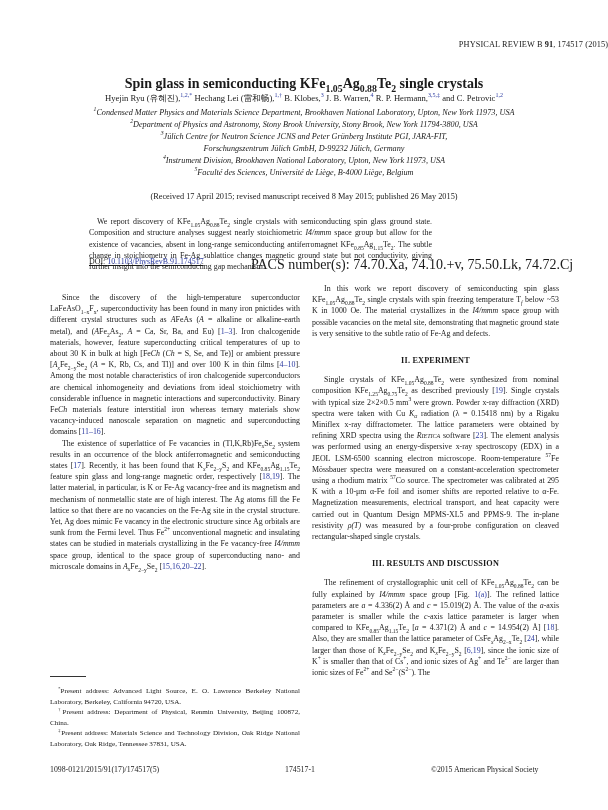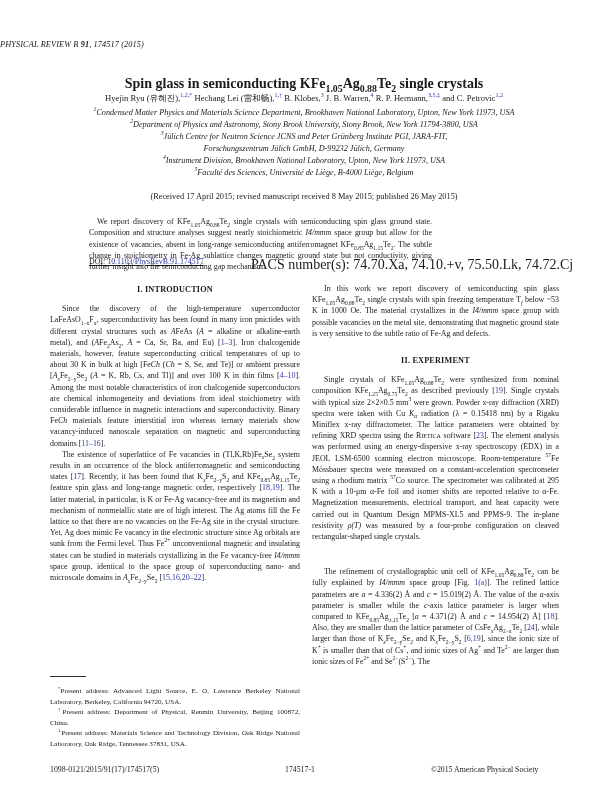--- a/index.html
+++ b/index.html
@@ -2,21 +2,21 @@
 <html><head>
 <meta charset="utf-8">
 <style>
   html, body { margin: 0; padding: 0; background: #ffffff; }
   body {
     width: 608px; height: 810px; position: relative; overflow: hidden;
     font-family: "Liberation Serif", "DejaVu Serif", serif;
     color: #1a1a1a;
   }
   .abs { position: absolute; }
-  .journal { top: 40px; left: 0; width: 608px; text-align: left; font-size: 8.3px; letter-spacing: 0.1px; font-style: italic; }
+  .journal { top: 40px; left: 0; width: 608px; text-align: right; font-size: 8.3px; letter-spacing: 0.1px; }
   .journal b { font-weight: bold; }
   .title { top: 76px; left: 0; width: 608px; text-align: center; font-size: 14px; font-weight: bold; }
   .authors { top: 93px; left: 0; width: 608px; text-align: center; font-size: 8.6px; }
   .aff { left: 0; width: 608px; text-align: center; font-size: 8.2px; font-style: italic; line-height: 11.4px; }
   .received { top: 192px; left: 0; width: 608px; text-align: center; font-size: 8.3px; }
   .abstract { top: 216px; left: 89px; width: 343px; font-size: 7.9px; line-height: 11.3px; text-align: justify; text-indent: 8px; }
   .doi { top: 257px; left: 89px; font-size: 7.9px; text-decoration: underline; }
   .pacs { top: 257px; left: 251px; font-size: 14px; }
   .link { color: #2b3aa0; }
   sup, sub { font-size: 70%; line-height: 0; }
@@ -24,21 +24,21 @@
   .col { font-size: 7.9px; line-height: 11.2px; text-align: justify; }
   .col-left { left: 50px; width: 250px; }
   .col-right { left: 312px; width: 247px; }
   .sec-head { text-align: center; font-weight: bold; font-size: 8.2px; letter-spacing: 0.2px; }
   .para { text-indent: 12px; margin: 0; }
   .rule { top: 676px; left: 50px; width: 36px; border-top: 0.8px solid #333; height: 0; }
   .fn { left: 50px; width: 250px; font-size: 7.1px; line-height: 10.5px; text-align: justify; }
   .fn p { margin: 0; text-indent: 8px; }
   .footer { top: 765px; font-size: 7.8px; }
   .ital { font-style: italic; margin-top: 8px; }
-  .sc { font-variant: small-caps; }
+  .sc { font-variant: small-caps; font-style: italic; }
 </style>
 </head>
 <body>
 
 <div class="abs journal"><span>PHYSICAL REVIEW B </span><b>91</b><span>, 174517 (2015)</span></div>
 
 <div class="abs title"><span>Spin glass in semiconducting KFe</span><sub>1.05</sub><span>Ag</span><sub>0.88</sub><span>Te</span><sub>2</sub><span> single crystals</span></div>
 
 <div class="abs authors">
   <span><span>Hyejin Ryu (유혜진),</span><sup class="ref">1,2,*</sup></span><span><span> Hechang Lei (雷和畅),</span><sup class="ref">1,†</sup></span><span><span> B. Klobes,</span><sup class="ref">3</sup></span><span><span> J. B. Warren,</span><sup class="ref">4</sup></span><span><span> R. P. Hermann,</span><sup class="ref">3,5,‡</sup></span><span><span> and C. Petrovic</span><sup class="ref">1,2</sup></span>
@@ -52,39 +52,39 @@
 <div class="abs aff" style="top:167px"><sup>5</sup><span>Faculté des Sciences, Université de Liège, B-4000 Liège, Belgium</span></div>
 
 <div class="abs received">(Received 17 April 2015; revised manuscript received 8 May 2015; published 26 May 2015)</div>
 
 <div class="abs abstract"><span>We report discovery of KFe</span><sub>1.05</sub><span>Ag</span><sub>0.88</sub><span>Te</span><sub>2</sub><span> single crystals with semiconducting spin glass ground state. Composition and structure analyses suggest nearly stoichiometric </span><span class="ital">I4/mmm</span><span> space group but allow for the existence of vacancies, absent in long-range semiconducting antiferromagnet KFe</span><sub>0.85</sub><span>Ag</span><sub>1.15</sub><span>Te</span><sub>2</sub><span>. The subtle change in stoichiometry in Fe-Ag sublattice changes magnetic ground state but not conductivity, giving further insight into the semiconducting gap mechanism.</span></div>
 
 <div class="abs doi"><span>DOI: </span><span class="link">10.1103/PhysRevB.91.174517</span></div>
 <div class="abs pacs">PACS number(s): 74.70.Xa, 74.10.+v, 75.50.Lk, 74.72.Cj</div>
 
 <div class="abs col col-left" style="top:284px">
-  <div class="sec-head">I. INTRODUCTION</div>
   <div style="height:8px"></div>
   <p class="para"><span>Since the discovery of the high-temperature superconductor LaFeAsO</span><sub>1−x</sub><span>F</span><sub>x</sub><span>, superconductivity has been found in many iron pnictides with different crystal structures such as </span><span class="ital">A</span><span>FeAs (</span><span class="ital">A</span><span> = alkaline or alkaline-earth metal), and (</span><span class="ital">A</span><span>Fe</span><sub>2</sub><span>As</span><sub>2</sub><span>, </span><span class="ital">A</span><span> = Ca, Sr, Ba, and Eu) [</span><span class="link">1–3</span><span>]. Iron chalcogenide materials, however, feature superconducting critical temperatures of up to about 30 K in bulk at high [Fe</span><span class="ital">Ch</span><span> (</span><span class="ital">Ch</span><span> = S, Se, and Te)] or ambient pressure [</span><span class="ital">A</span><sub class="ital">x</sub><span>Fe</span><sub>2−y</sub><span>Se</span><sub>2</sub><span> (</span><span class="ital">A</span><span> = K, Rb, Cs, and Tl)] and over 100 K in thin films [</span><span class="link">4–10</span><span>]. Among the most notable characteristics of iron chalcogenide superconductors are chemical inhomogeneity and deviations from ideal stoichiometry with considerable influence in magnetic interactions and superconductivity. Binary Fe</span><span class="ital">Ch</span><span> materials feature interstitial iron whereas ternary materials show vacancy-induced nanoscale separation on magnetic and superconducting domains [</span><span class="link">11–16</span><span>].</span></p>
   <p class="para"><span>The existence of superlattice of Fe vacancies in (Tl,K,Rb)Fe</span><sub class="ital">x</sub><span>Se</span><sub>2</sub><span> system results in an occurrence of the block antiferromagnetic and semiconducting states [</span><span class="link">17</span><span>]. Recently, it has been found that K</span><sub class="ital">x</sub><span>Fe</span><sub>2−y</sub><span>S</span><sub>2</sub><span> and KFe</span><sub>0.85</sub><span>Ag</span><sub>1.15</sub><span>Te</span><sub>2</sub><span> feature spin glass and long-range magnetic order, respectively [</span><span class="link">18,19</span><span>]. The latter material, in particular, is K or Fe-Ag vacancy-free and its magnetism and mechanism of nonmetallic state are of high interest. The Ag atoms fill the Fe lattice so that there are no vacancies on the Fe-Ag site in the crystal structure. Yet, Ag does mimic Fe vacancy in the electronic structure since Ag orbitals are sunk from the Fermi level. Thus Fe</span><sup>2+</sup><span> unconventional magnetic and insulating states can be studied in materials crystallizing in the Fe vacancy-free </span><span class="ital">I4/mmm</span><span> space group, identical to the space group of superconducting nano- and microscale domains in </span><span class="ital">A</span><sub class="ital">x</sub><span>Fe</span><sub>2−y</sub><span>Se</span><sub>2</sub><span> [</span><span class="link">15,16,20–22</span><span>].</span></p>
 </div>
 
 <div class="abs rule"></div>
 <div class="abs fn" style="top:686px">
   <p><sup>*</sup><span>Present address: Advanced Light Source, E. O. Lawrence Berkeley National Laboratory, Berkeley, California 94720, USA.</span></p>
   <p><sup>†</sup><span>Present address: Department of Physical, Renmin University, Beijing 100872, China.</span></p>
   <p><sup>‡</sup><span>Present address: Materials Science and Technology Division, Oak Ridge National Laboratory, Oak Ridge, Tennessee 37831, USA.</span></p>
 </div>
 
 <div class="abs col col-right" style="top:283px">
   <p class="para"><span>In this work we report discovery of semiconducting spin glass KFe</span><sub>1.05</sub><span>Ag</span><sub>0.88</sub><span>Te</span><sub>2</sub><span> single crystals with spin freezing temperature T</span><sub class="ital">f</sub><span> below ~53 K in 1000 Oe. The material crystallizes in the </span><span class="ital">I4/mmm</span><span> space group with possible vacancies on the metal site, demonstrating that magnetic ground state is very sensitive to the subtle ratio of Fe-Ag and defects.</span></p>
   <div style="height:16px"></div>
   <div class="sec-head">II. EXPERIMENT</div>
   <div style="height:8px"></div>
   <p class="para"><span>Single crystals of KFe</span><sub>1.05</sub><span>Ag</span><sub>0.88</sub><span>Te</span><sub>2</sub><span> were synthesized from nominal composition KFe</span><sub>1.25</sub><span>Ag</span><sub>0.75</sub><span>Te</span><sub>2</sub><span> as described previously [</span><span class="link">19</span><span>]. Single crystals with typical size 2×2×0.5 mm</span><sup>3</sup><span> were grown. Powder x-ray diffraction (XRD) spectra were taken with Cu </span><span class="ital">K</span><sub class="ital">α</sub><span> radiation (λ = 0.15418 nm) by a Rigaku Miniflex x-ray diffractometer. The lattice parameters were obtained by refining XRD spectra using the </span><span class="sc">Rietica</span><span> software [</span><span class="link">23</span><span>]. The element analysis was performed using an energy-dispersive x-ray spectroscopy (EDX) in a JEOL LSM-6500 scanning electron microscope. Room-temperature </span><sup>57</sup><span>Fe Mössbauer spectra were measured on a constant-acceleration spectrometer using a rhodium matrix </span><sup>57</sup><span>Co source. The spectrometer was calibrated at 295 K with a 10-μm α-Fe foil and isomer shifts are reported relative to α-Fe. Magnetization measurements, electrical transport, and heat capacity were carried out in Quantum Design MPMS-XL5 and PPMS-9. The in-plane resistivity </span><span class="ital">ρ(T)</span><span> was measured by a four-probe configuration on cleaved rectangular-shaped single crystals.</span></p>
   <div style="height:16px"></div>
+  <div class="sec-head">III. RESULTS AND DISCUSSION</div>
   <div style="height:8px"></div>
   <p class="para"><span>The refinement of crystallographic unit cell of KFe</span><sub>1.05</sub><span>Ag</span><sub>0.88</sub><span>Te</span><sub>2</sub><span> can be fully explained by </span><span class="ital">I4/mmm</span><span> space group [Fig. </span><span class="link">1(a)</span><span>]. The refined lattice parameters are </span><span class="ital">a</span><span> = 4.336(2) Å and </span><span class="ital">c</span><span> = 15.019(2) Å. The value of the </span><span class="ital">a</span><span>-axis parameter is smaller while the </span><span class="ital">c</span><span>-axis lattice parameter is larger when compared to KFe</span><sub>0.85</sub><span>Ag</span><sub>1.15</sub><span>Te</span><sub>2</sub><span> [</span><span class="ital">a</span><span> = 4.371(2) Å and </span><span class="ital">c</span><span> = 14.954(2) Å] [</span><span class="link">18</span><span>]. Also, they are smaller than the lattice parameter of CsFe</span><sub class="ital">x</sub><span>Ag</span><sub>2−x</sub><span>Te</span><sub>2</sub><span> [</span><span class="link">24</span><span>], while larger than those of K</span><sub class="ital">x</sub><span>Fe</span><sub>2−y</sub><span>Se</span><sub>2</sub><span> and K</span><sub class="ital">x</sub><span>Fe</span><sub>2−y</sub><span>S</span><sub>2</sub><span> [</span><span class="link">6,19</span><span>], since the ionic size of K</span><sup>+</sup><span> is smaller than that of Cs</span><sup>+</sup><span>, and ionic sizes of Ag</span><sup>+</sup><span> and Te</span><sup>2−</sup><span> are larger than ionic sizes of Fe</span><sup>2+</sup><span> and Se</span><sup>2−</sup><span>(S</span><sup>2−</sup><span>). The</span></p>
 </div>
 
 <div class="abs footer" style="left:50px">1098-0121/2015/91(17)/174517(5)</div>
 <div class="abs footer" style="left:285px">174517-1</div>
 <div class="abs footer" style="left:431px">©2015 American Physical Society</div>
 
 </body></html>

